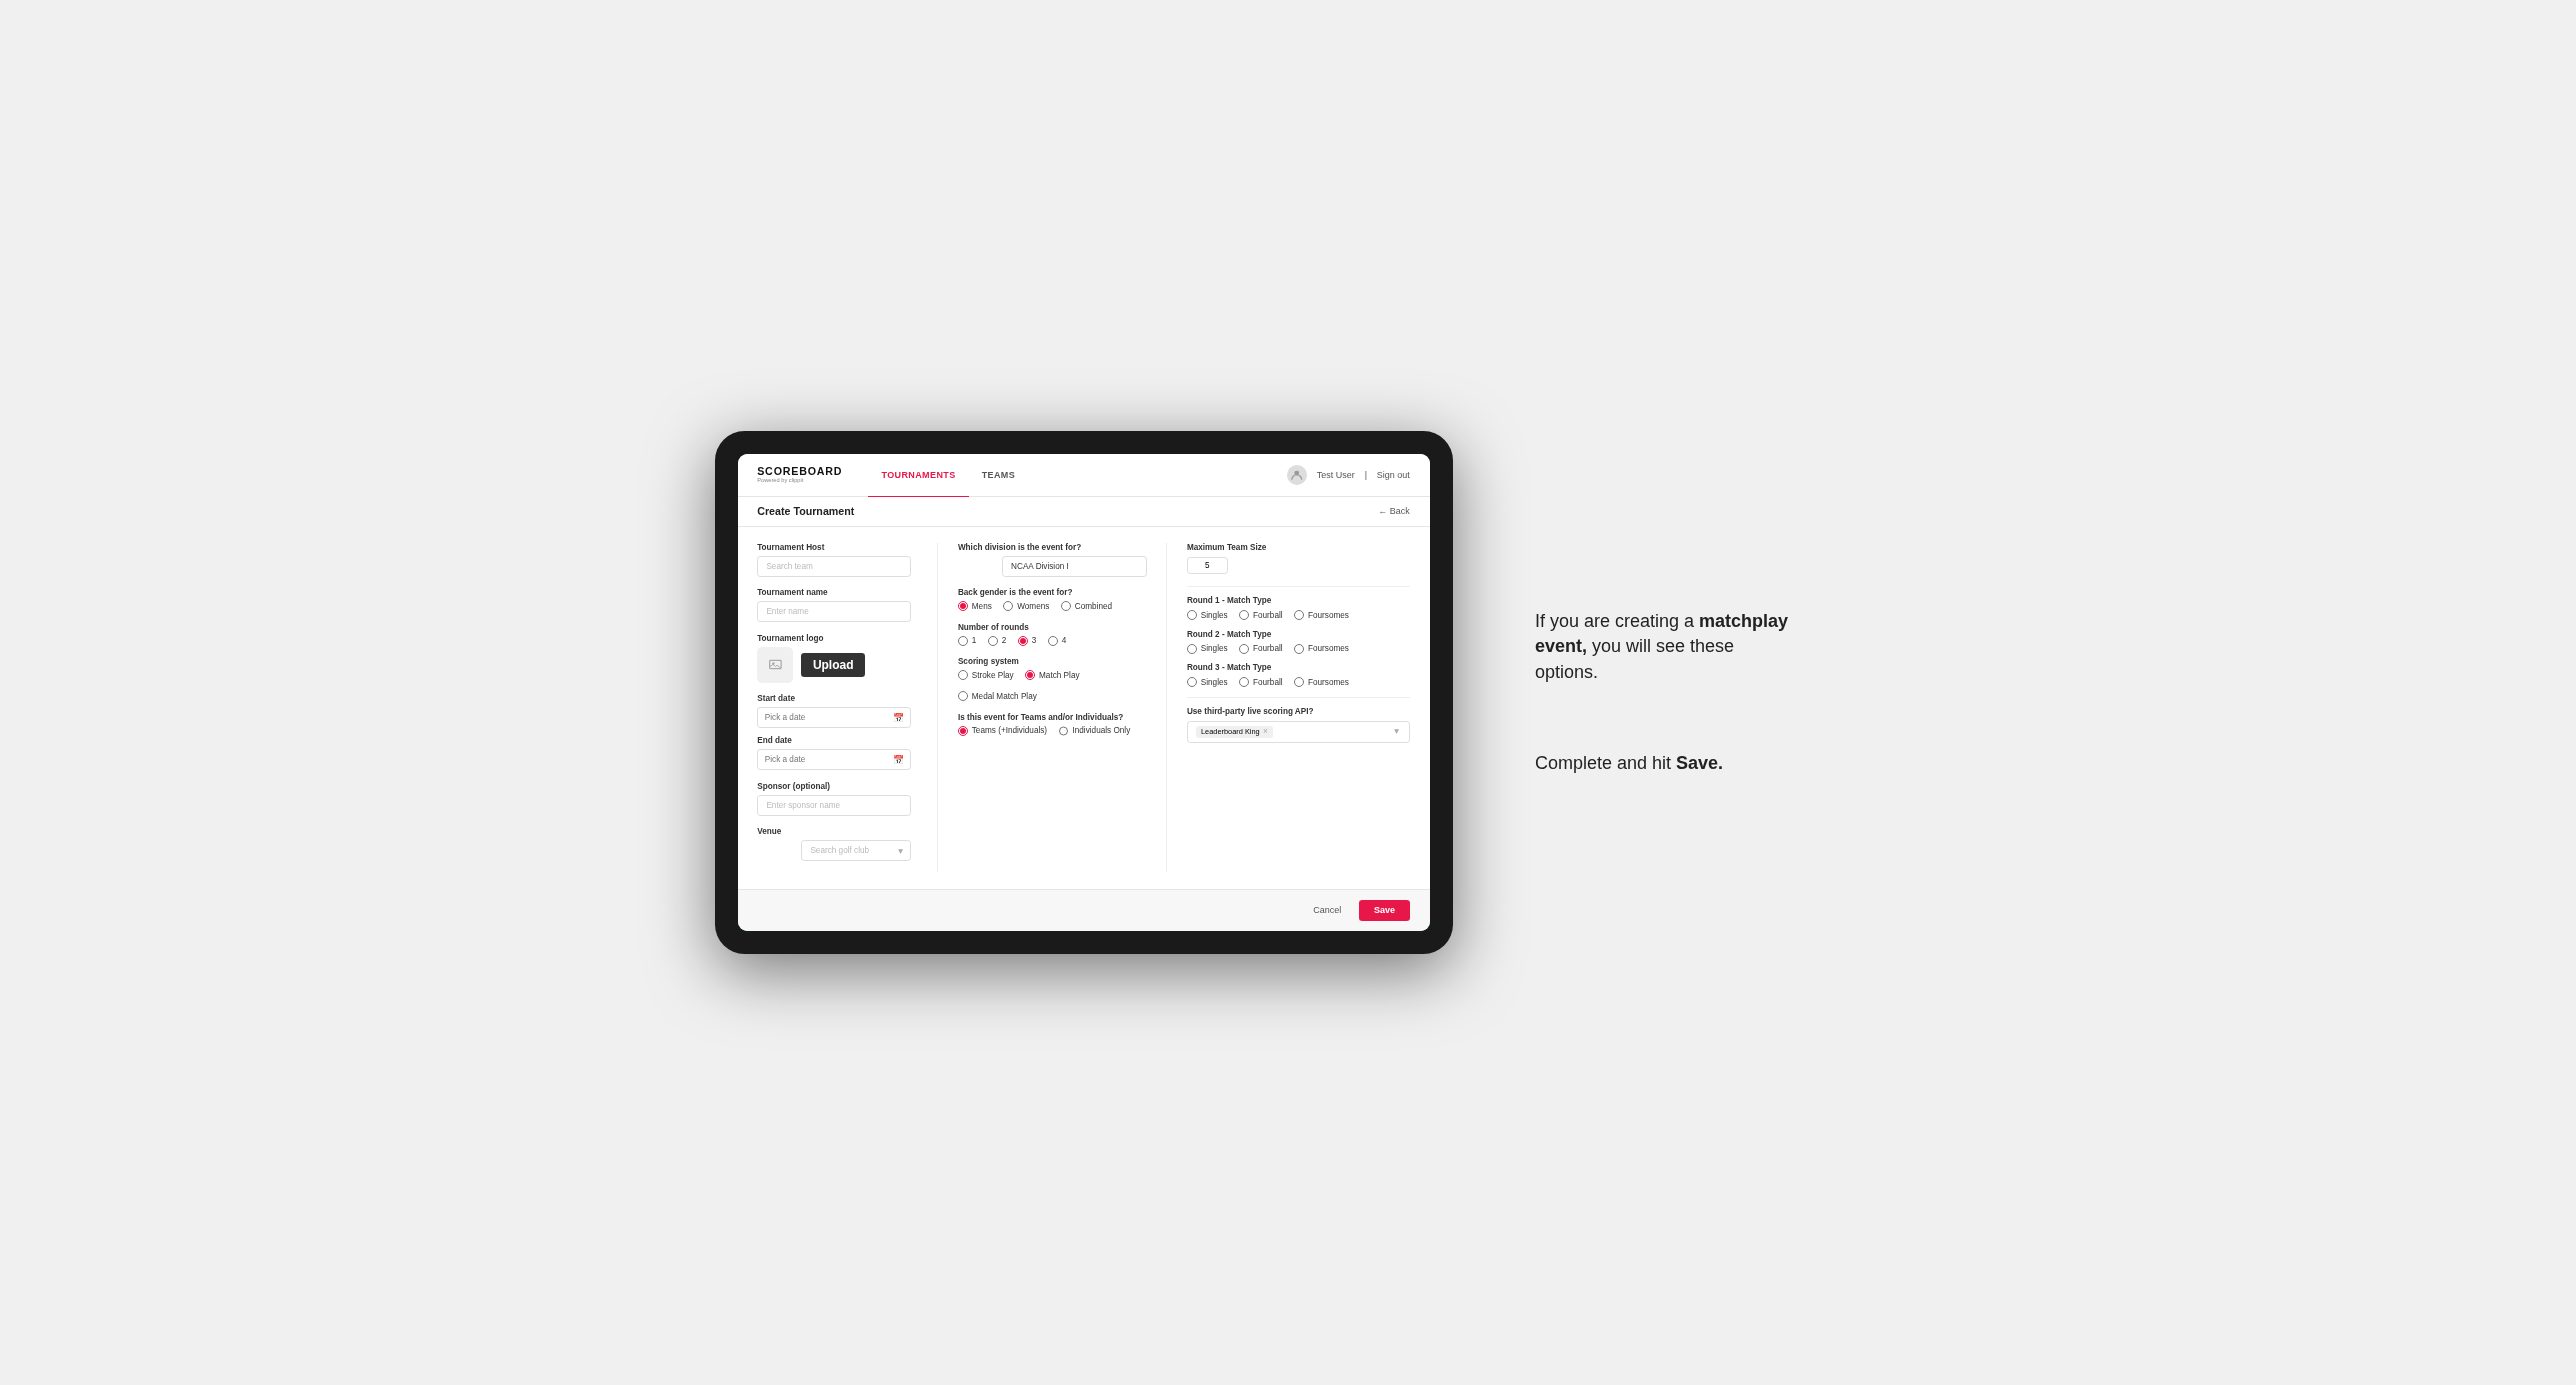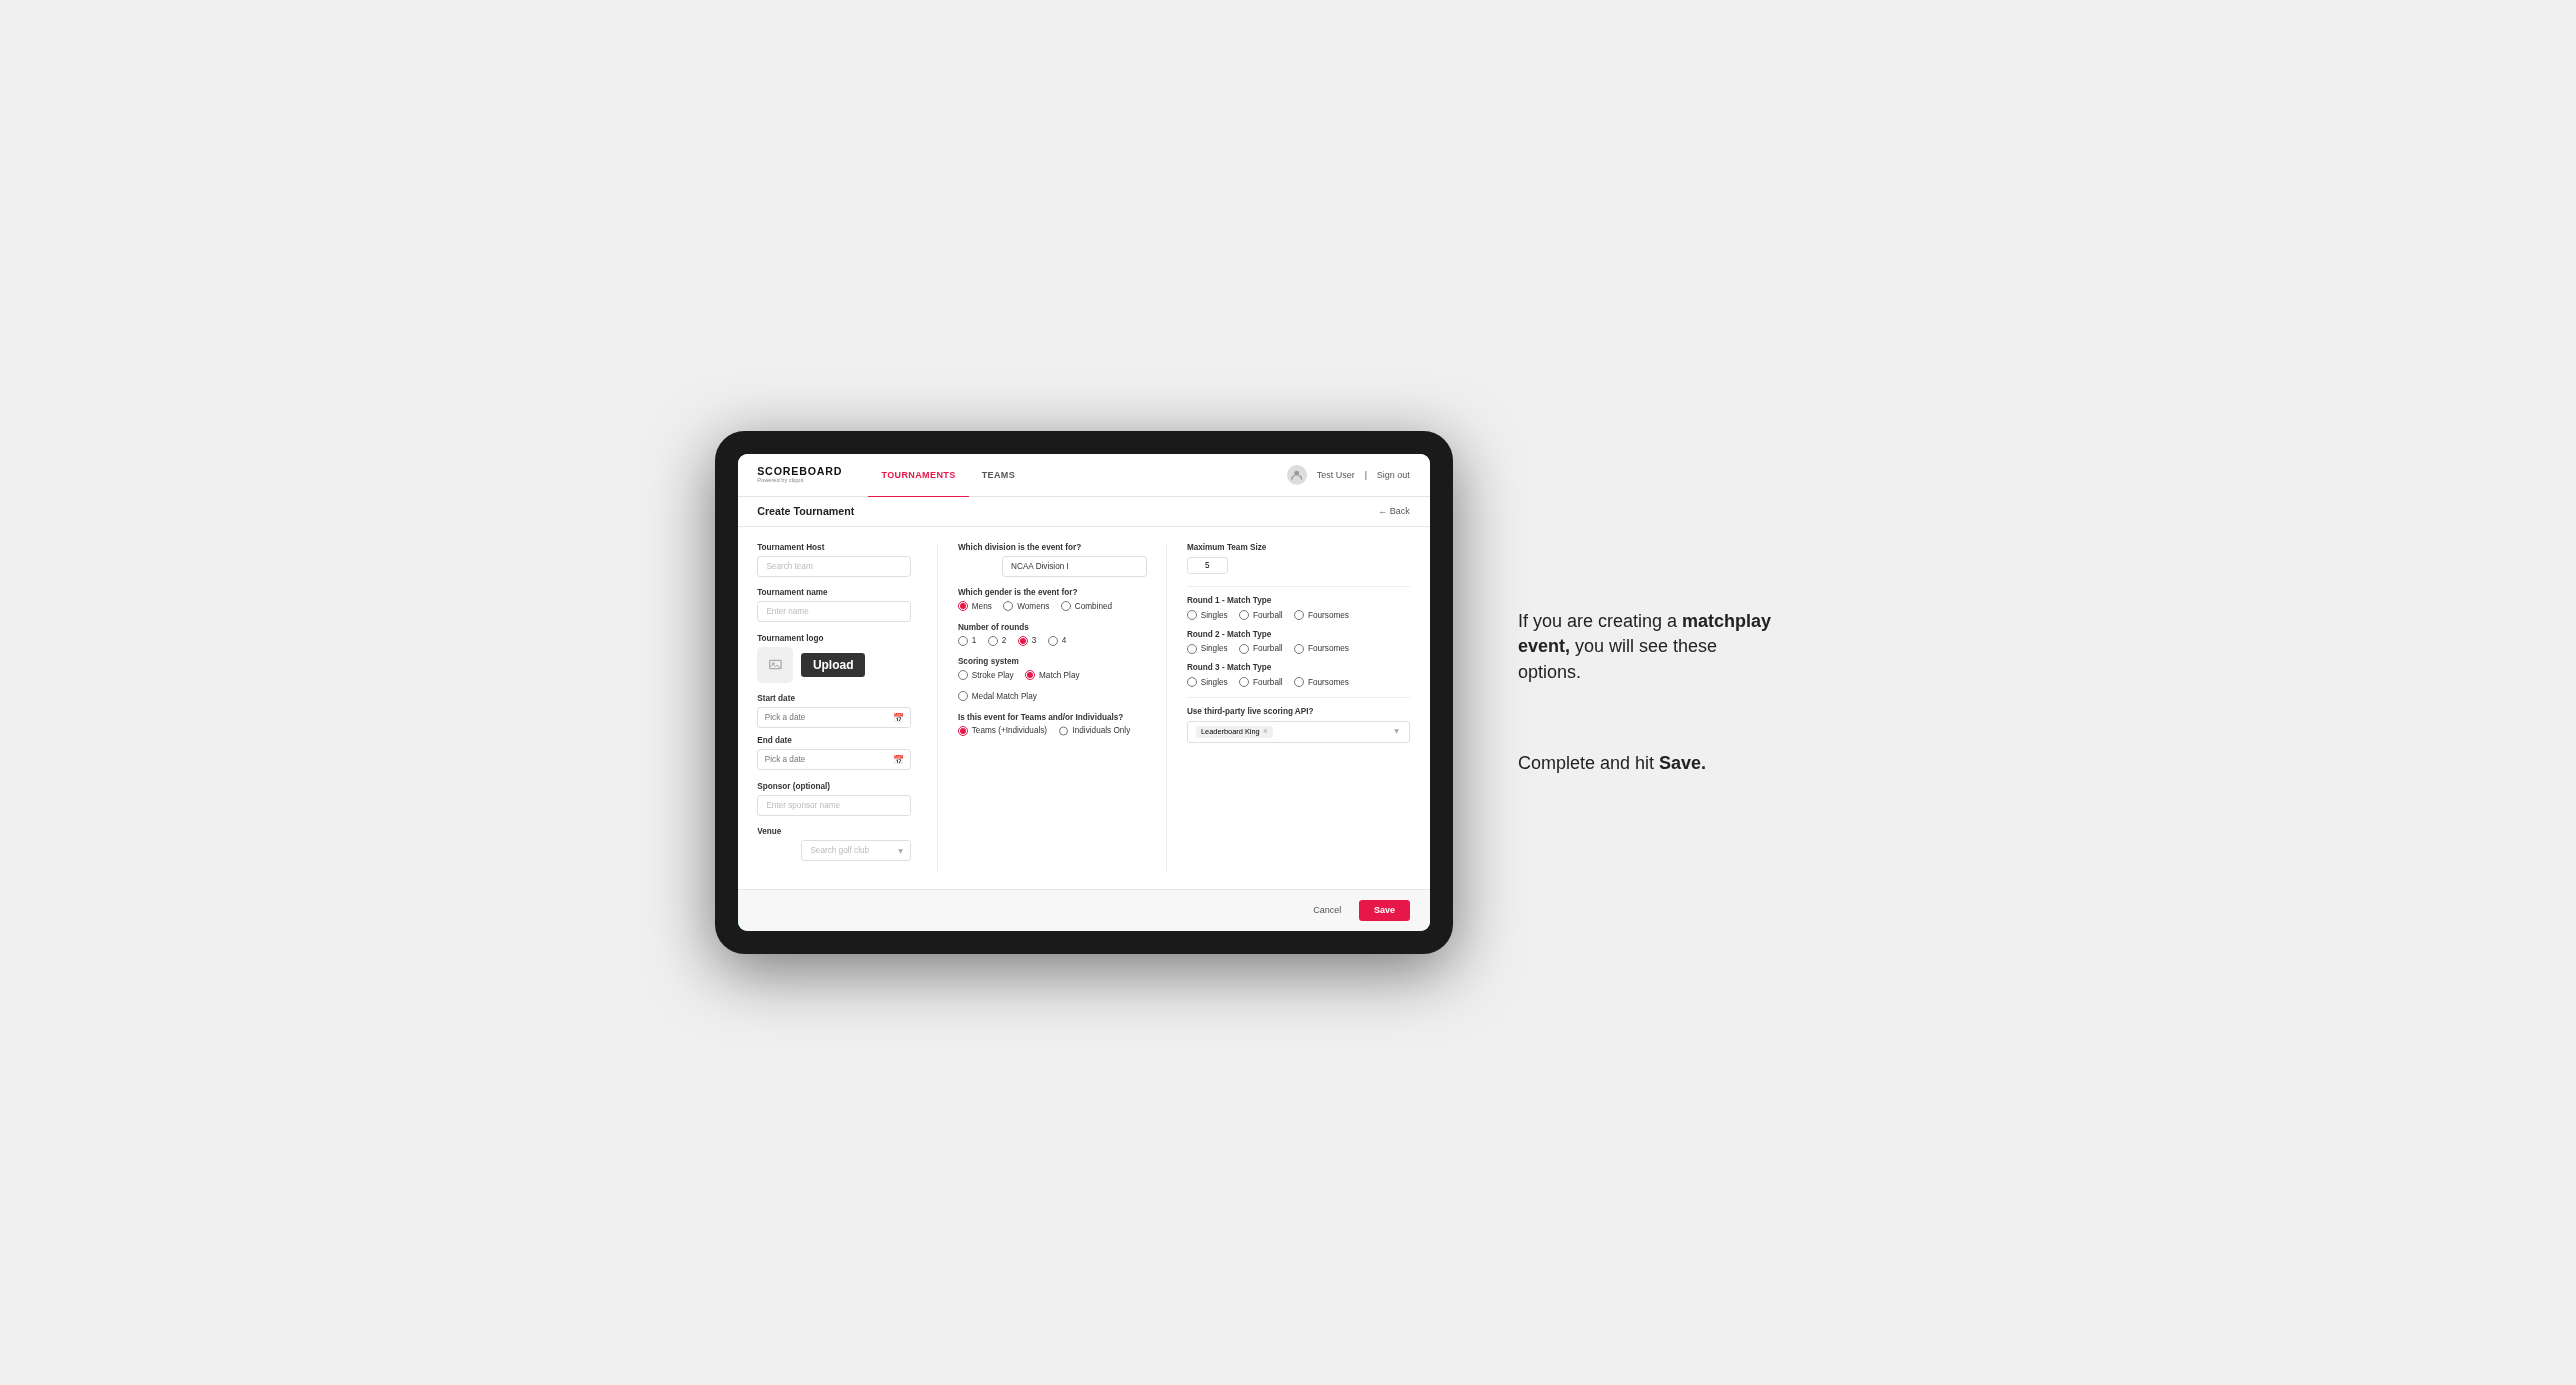--- a/index.html
+++ b/index.html
@@ -9,21 +9,21 @@
       min-height: 100vh;
       display: flex;
       align-items: center;
       justify-content: center;
       padding: 33px;
     }
 
     .outer-wrapper {
       display: flex;
       align-items: center;
-      gap: 49px;
+      gap: 66px;
       width: 100%;
       max-width: 1147px;
     }
 
     
     .tablet {
       background: #1a1a1a;
       border-radius: 29.5px;
       padding: 23px;
       box-shadow: 0 16.4px 66px rgba(0,0,0,0.5);
@@ -535,21 +535,21 @@
             <div class="field-group">
               <label class="field-label">Which division is the event for?</label>
               <div class="select-wrapper">
                 <select class="field-select">
                   <option>NCAA Division I</option>
                 </select>
               </div>
             </div>
 
             <div class="field-group">
-              <label class="field-label">Which gender is the event for?</label>
+              <label class="field-label">Back gender is the event for?</label>
               <div class="radio-group">
                 <label class="radio-item">
                   <input type="radio" name="gender" checked="" style=""> Mens
                 </label>
                 <label class="radio-item">
                   <input type="radio" name="gender" style=""> Womens
                 </label>
                 <label class="radio-item">
                   <input type="radio" name="gender" style=""> Combined
                 </label>

